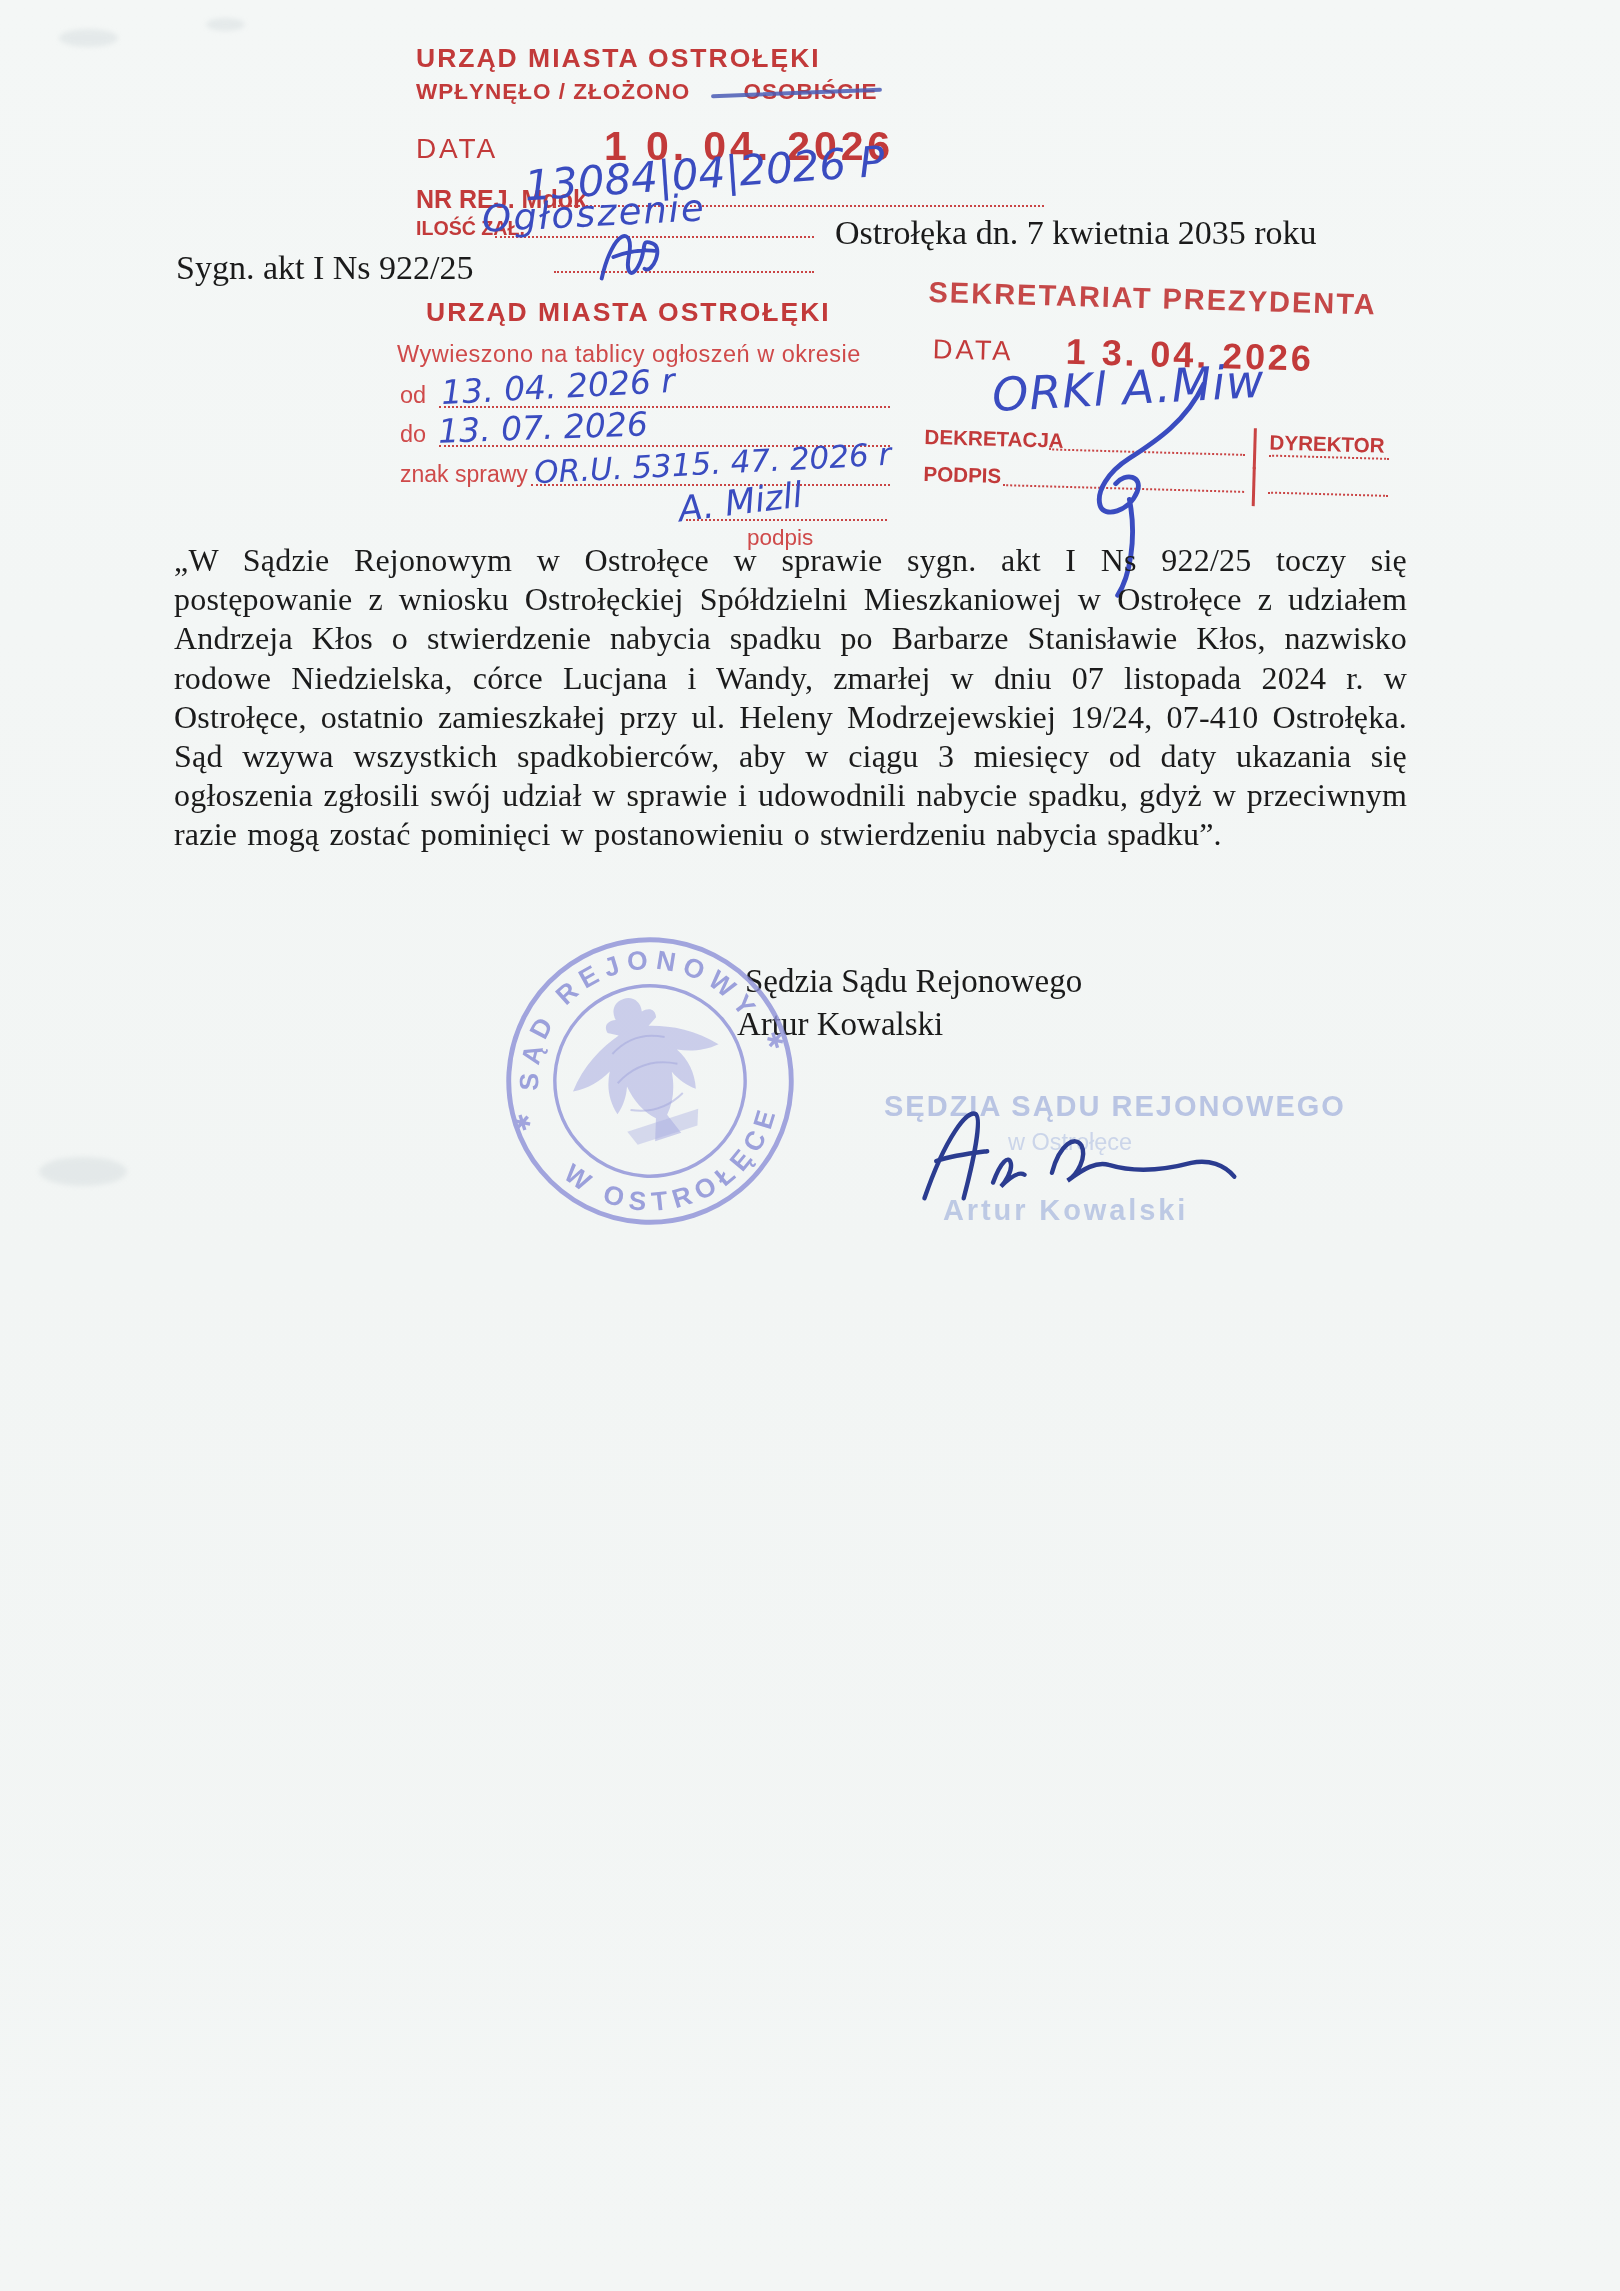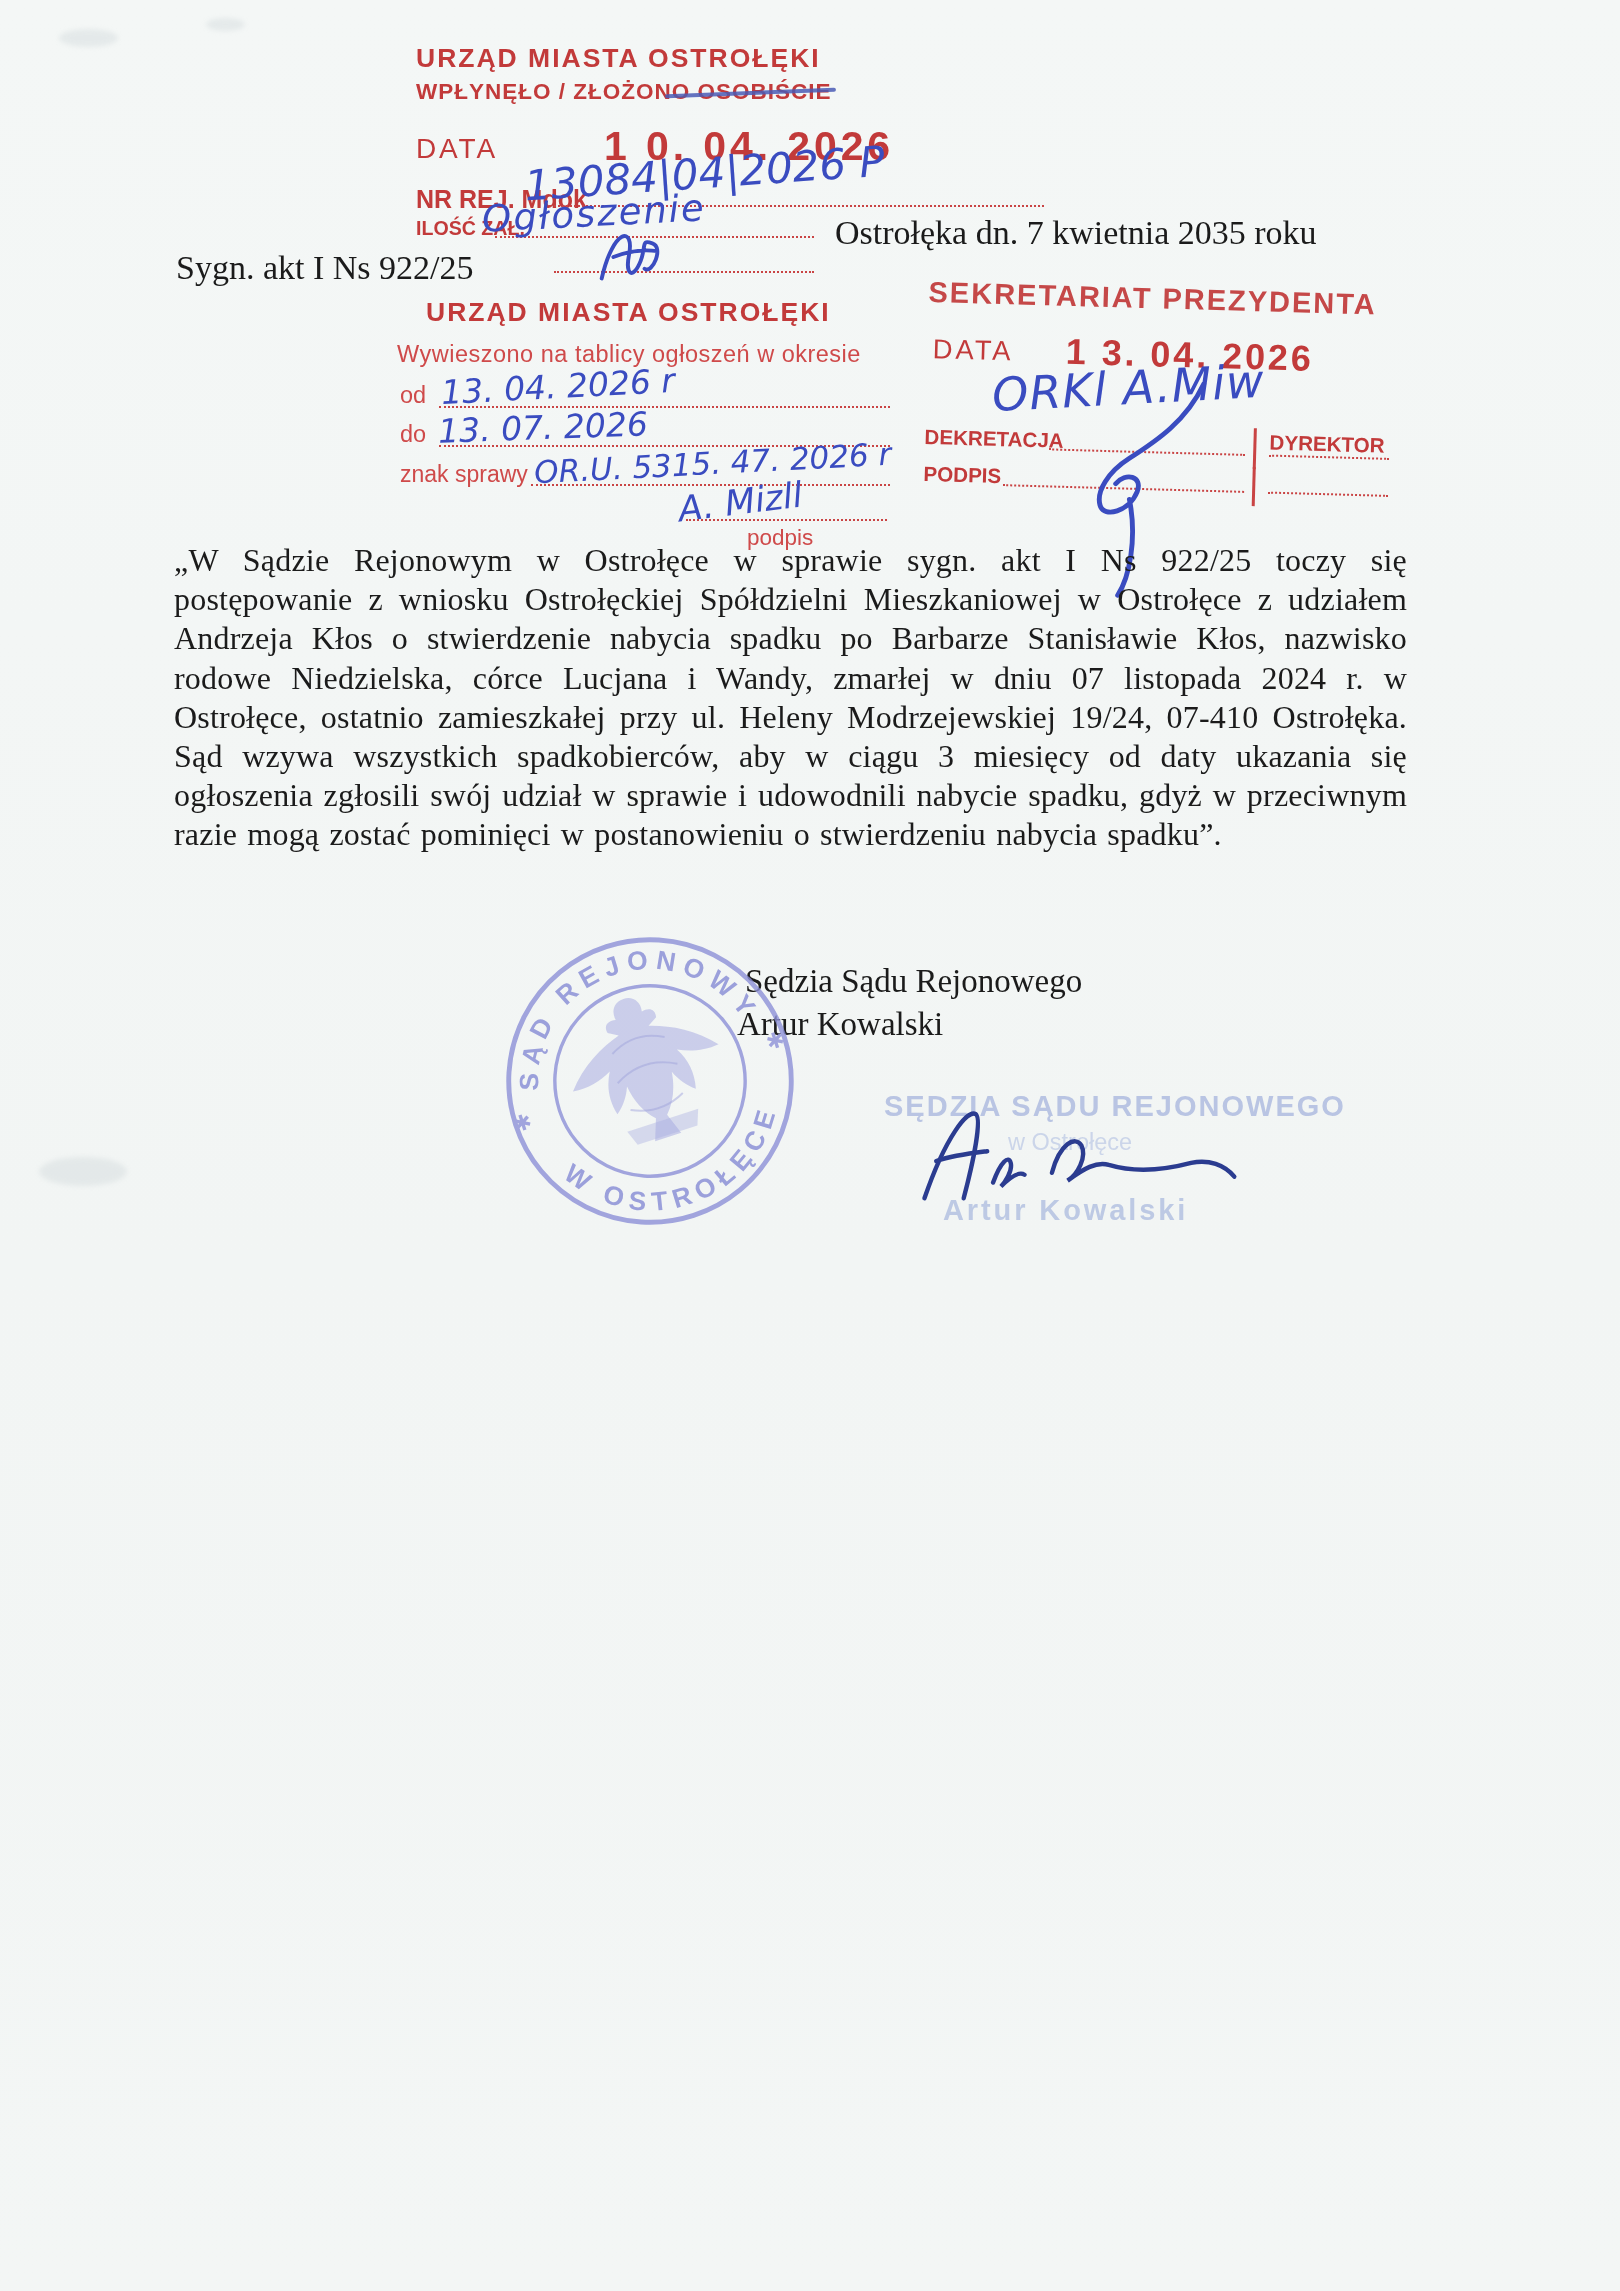--- a/index.html
+++ b/index.html
@@ -16,21 +16,21 @@
   .dots{height:0; border-bottom:2.9px dotted #c94444;}
   .vline{width:2.9px; background:#c94444;}
   
   .hw{color:#3a4cc0; font-family:"DejaVu Sans", sans-serif; font-style:italic; white-space:nowrap;}
   
   .serif-line{font-size:34px; white-space:nowrap;}
   .paragraph{
     width:1233px; font-size:32px; line-height:1.225; text-align:justify;
     letter-spacing:0.2px; word-spacing:2px;
   }
-  .strike{position:relative; display:inline-block;}
+  .strike{position:relative; display:inline-block;margin-left:46px;}
   .strike::after{
     content:""; position:absolute; left:-33px; right:-3.9px; top:46%; height:3.9px;
     background:#4a5cb5; transform:rotate(-2.2deg); border-radius:2px; opacity:.85;
   }
   .faint-stamp{font-family:"Liberation Sans", sans-serif; white-space:nowrap;}
   .noise{position:absolute; border-radius:50%; background:#c9d2d5; filter:blur(2.9px); opacity:.35;}
 </style>
 </head>
 <body>
 

